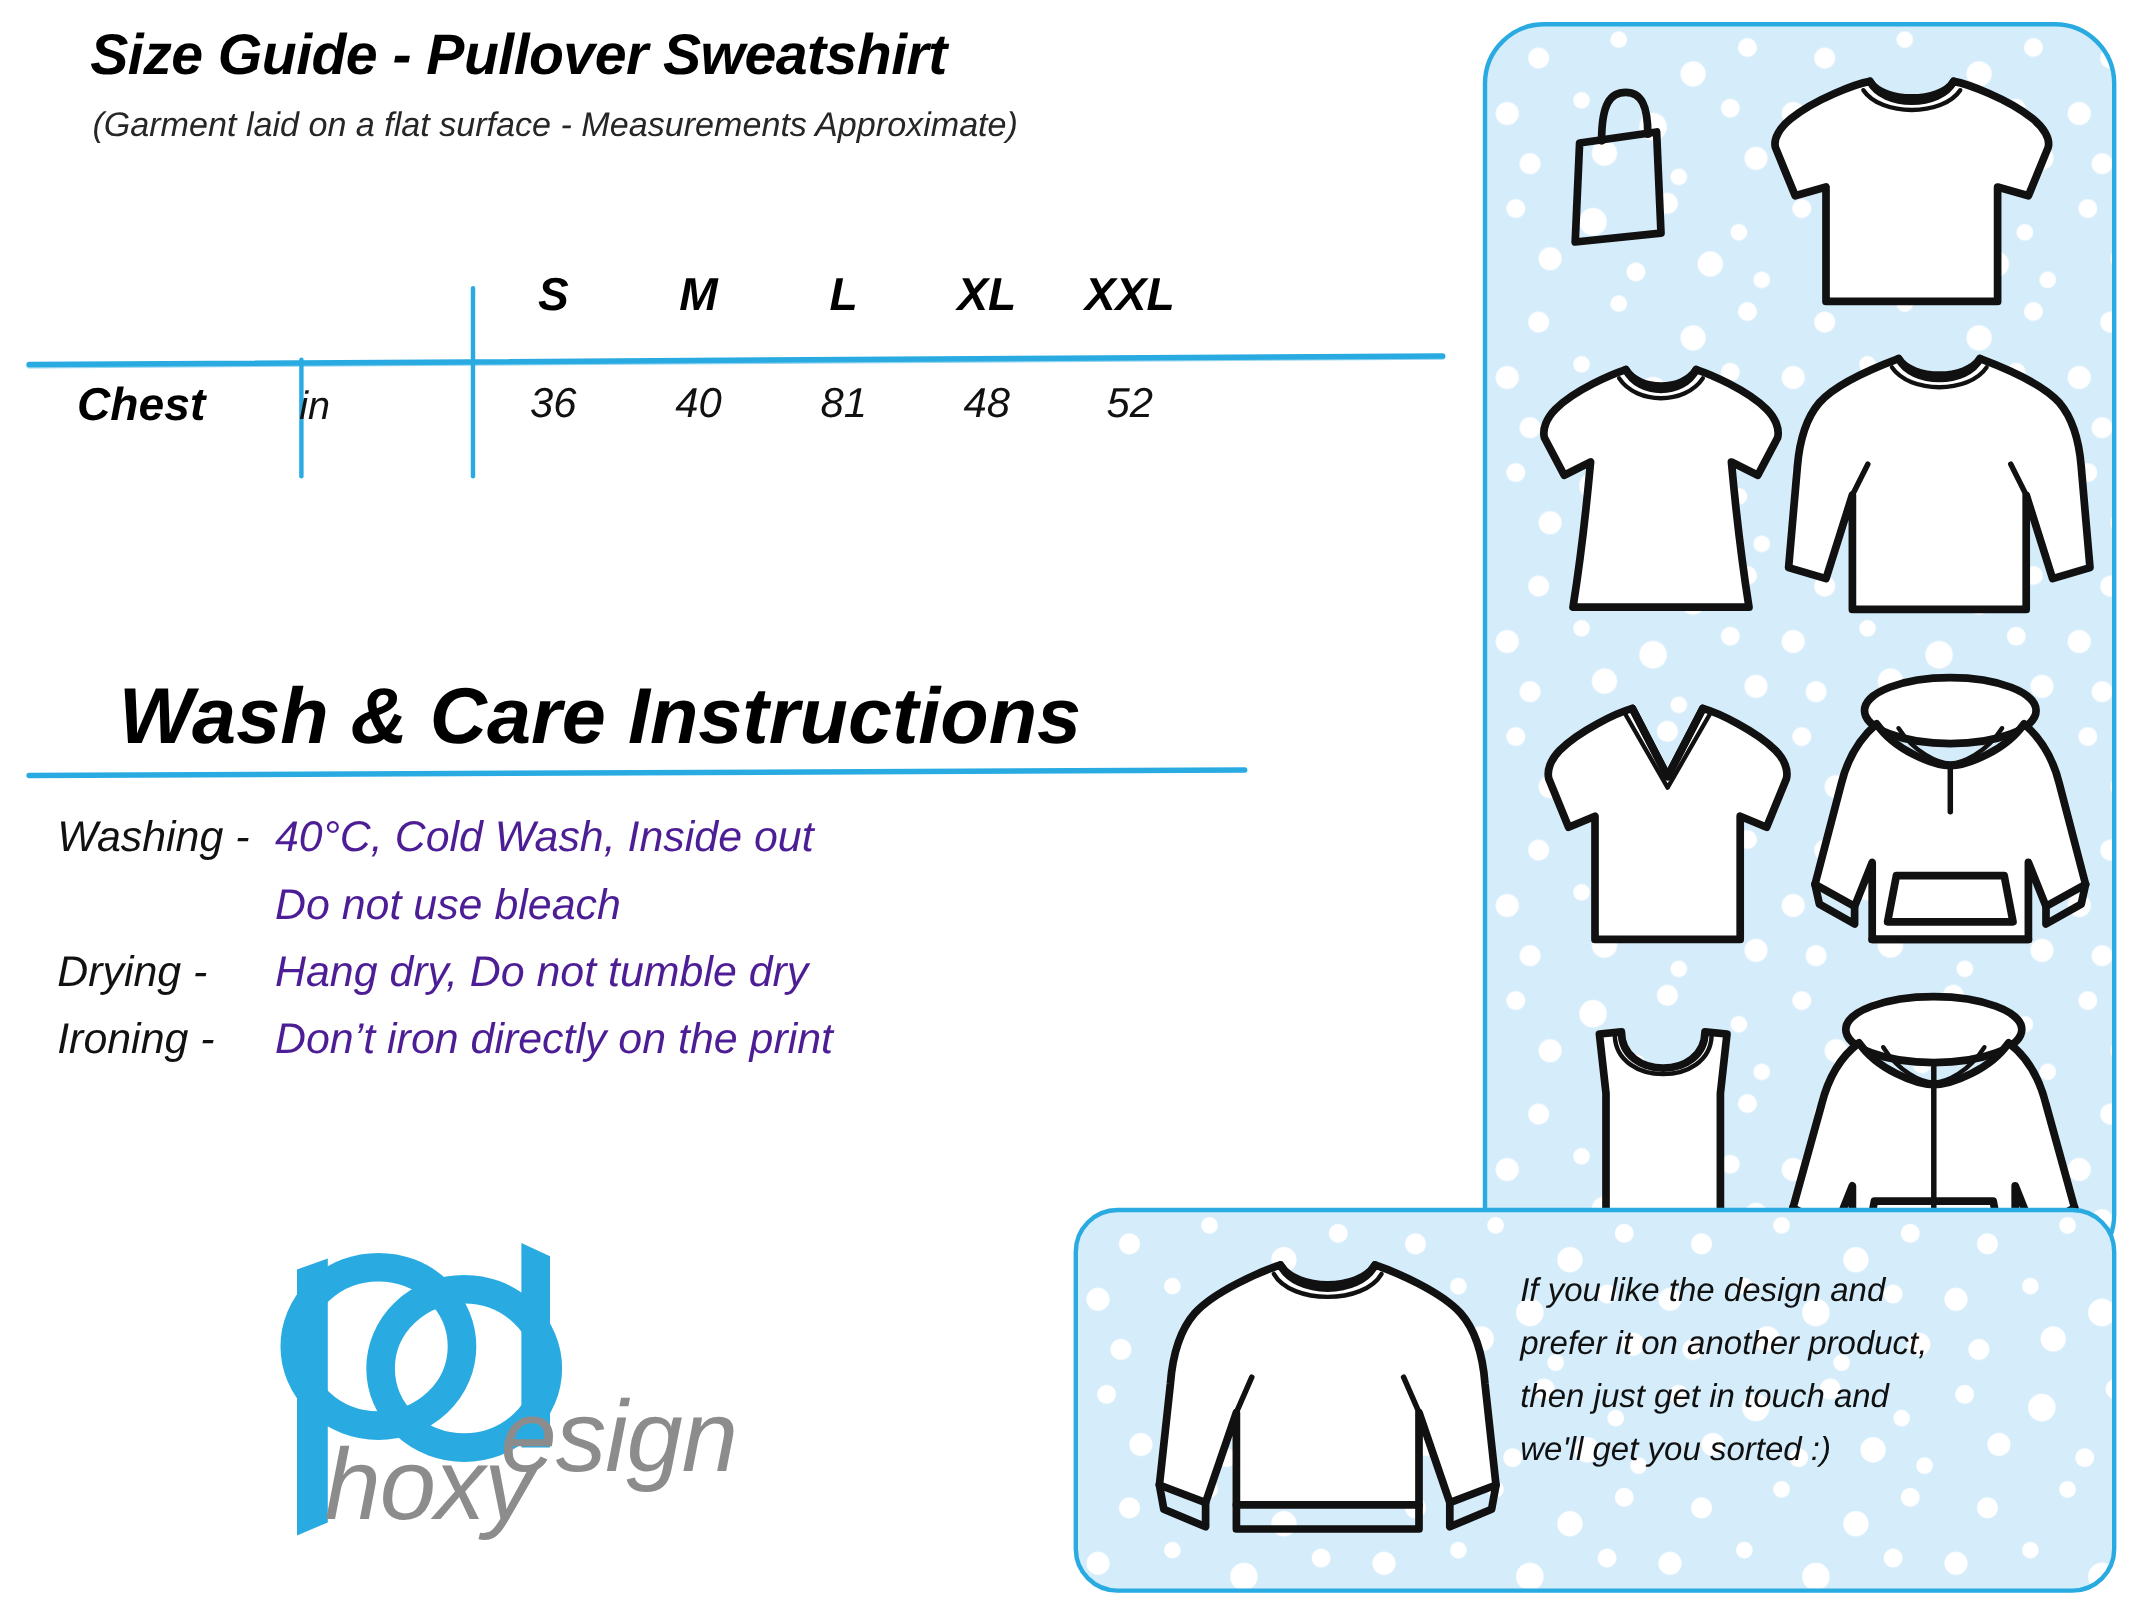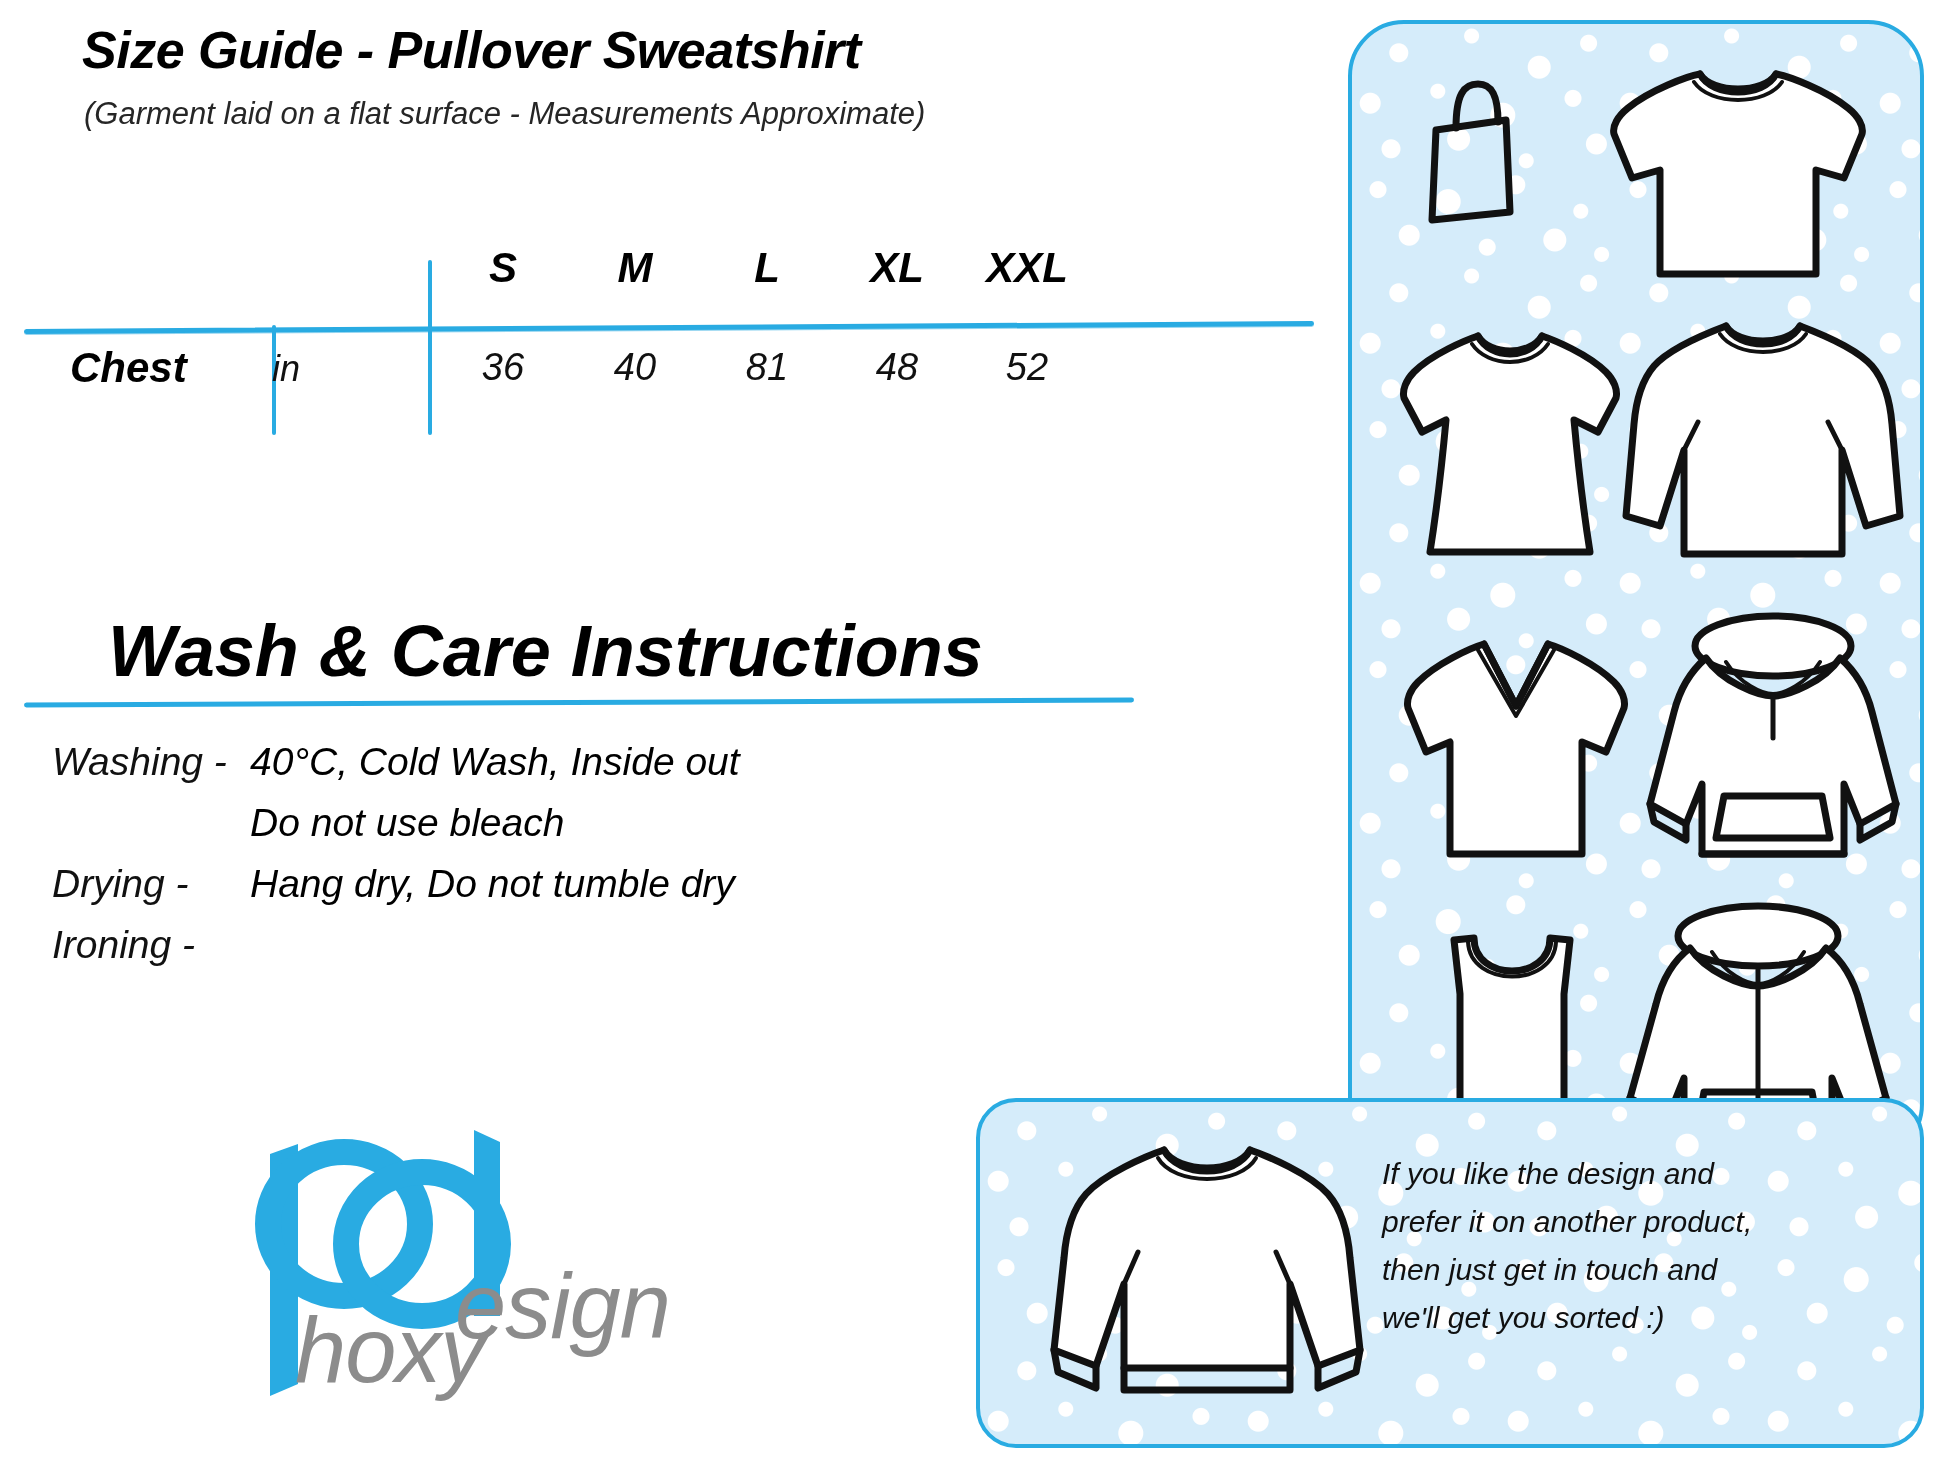--- a/index.html
+++ b/index.html
@@ -69,21 +69,21 @@
     background: #29abe2; border-radius: 3px; transform: rotate(-0.25deg);
   }
   .care-list { position: absolute; left: 0; top: 740px; width: 1330px; }
   .care-row { position: relative; height: 61px; }
   .care-key {
     position: absolute; left: 52px; top: 0;
     font-size: 39px; color: #111; white-space: nowrap;
   }
   .care-val {
     position: absolute; left: 250px; top: 0;
-    font-size: 39px; color: #000000; white-space: nowrap;
+    font-size: 39px; color: #4c1d95; white-space: nowrap;
   }
 
   
   .logo { position: absolute; left: 240px; top: 1120px; width: 480px; height: 300px; }
   .logo svg { display: block; }
   .logo-esign {
     position: absolute; left: 215px; top: 116px;
     font-size: 92px; color: #8c8c8c; letter-spacing: -1px; margin-top: 18px;
   }
   .logo-hoxy {
@@ -182,20 +182,21 @@
       <div class="care-row">
         <span class="care-key"></span>
         <span class="care-val">Do not use bleach</span>
       </div>
       <div class="care-row">
         <span class="care-key">Drying -</span>
         <span class="care-val">Hang dry, Do not tumble dry</span>
       </div>
       <div class="care-row">
         <span class="care-key">Ironing -</span>
+        <span class="care-val">Don’t iron directly on the print</span>
       </div>
     </div>
 
     <div class="logo">
       <svg width="480" height="300" viewBox="0 0 480 300">
 
         <path d="M30 34 L58 24 L58 264 L30 276 Z" fill="#29abe2"></path>
 
         <ellipse cx="104" cy="104" rx="76" ry="72" fill="none" stroke="#29abe2" stroke-width="26"></ellipse>
 

